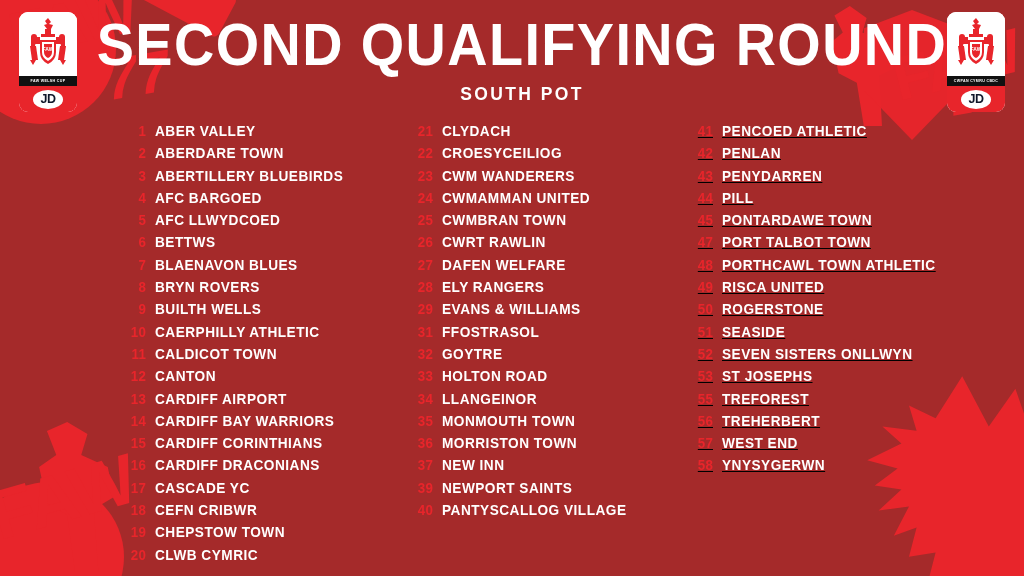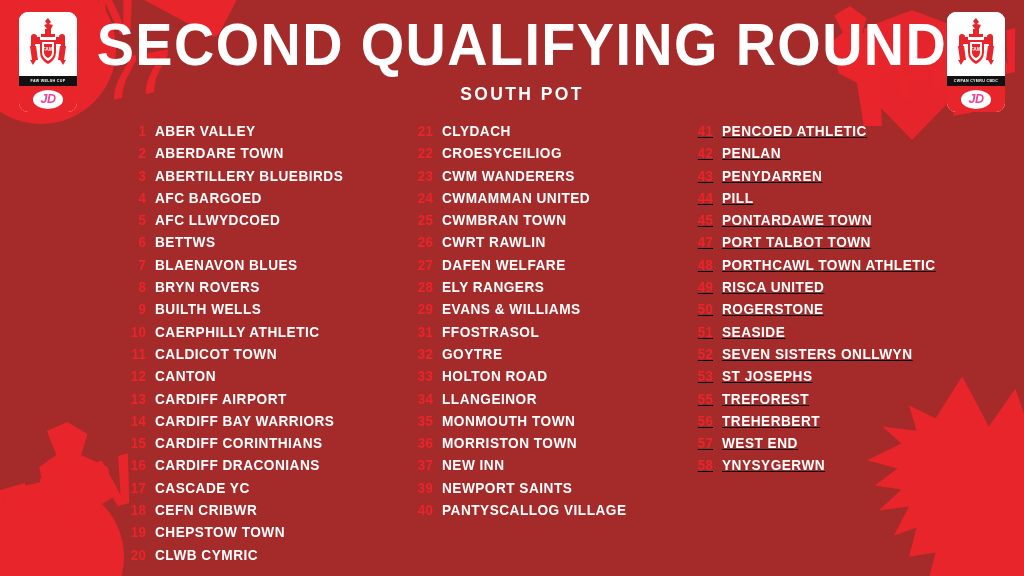--- a/index.html
+++ b/index.html
@@ -166,23 +166,22 @@
     align-items: center;
     justify-content: center;
   }
   .jd-badge {
     width: 30px; height: 19px;
     background: #ffffff;
     border-radius: 50%;
     display: flex;
     align-items: center;
     justify-content: center;
-    color: #ec4899;
-    font-weight: 700;
-    font-style: italic;
+    color: #0f172a;
+    font-weight: 700;
     font-size: 12.5px;
     letter-spacing: -.6px;
   }
 
   
   .header {
     position: absolute;
     left: 0; right: 0; top: 14px;
     text-align: center;
     z-index: 5;

